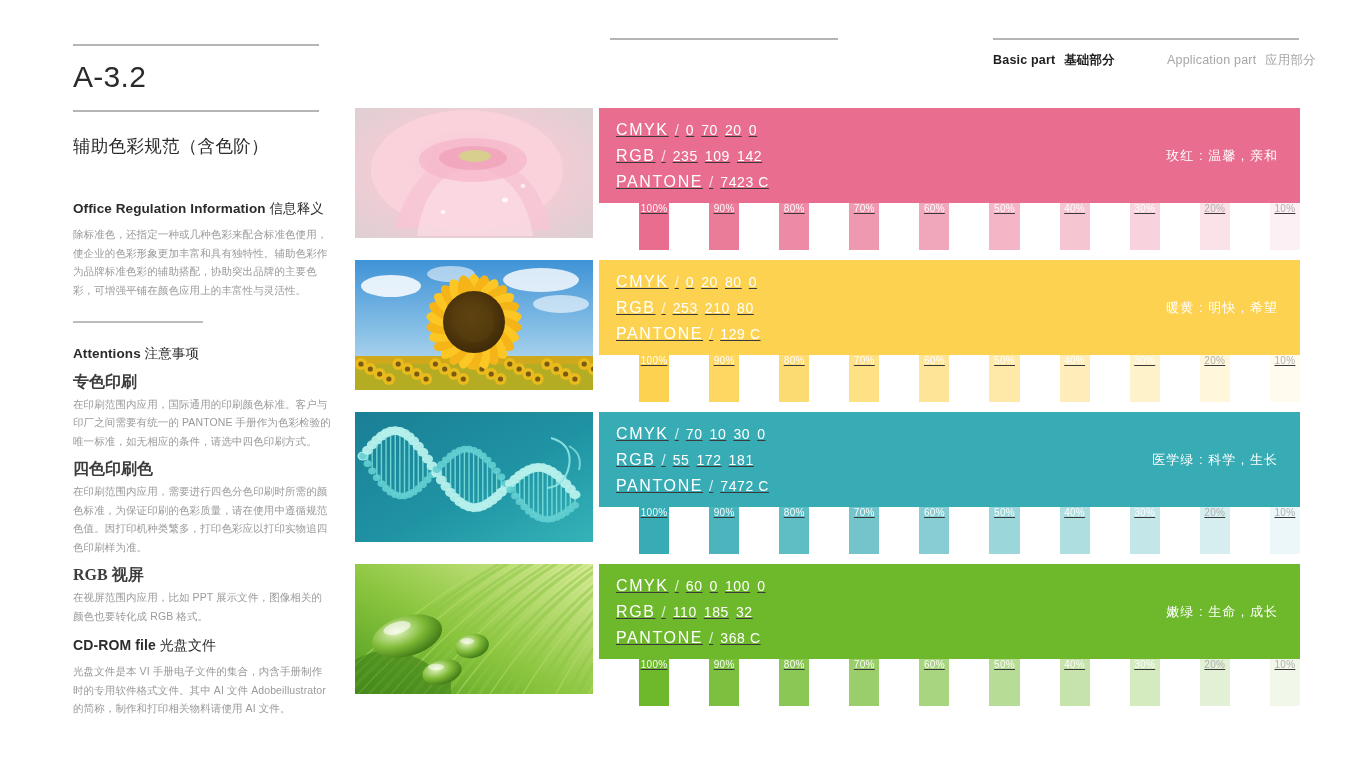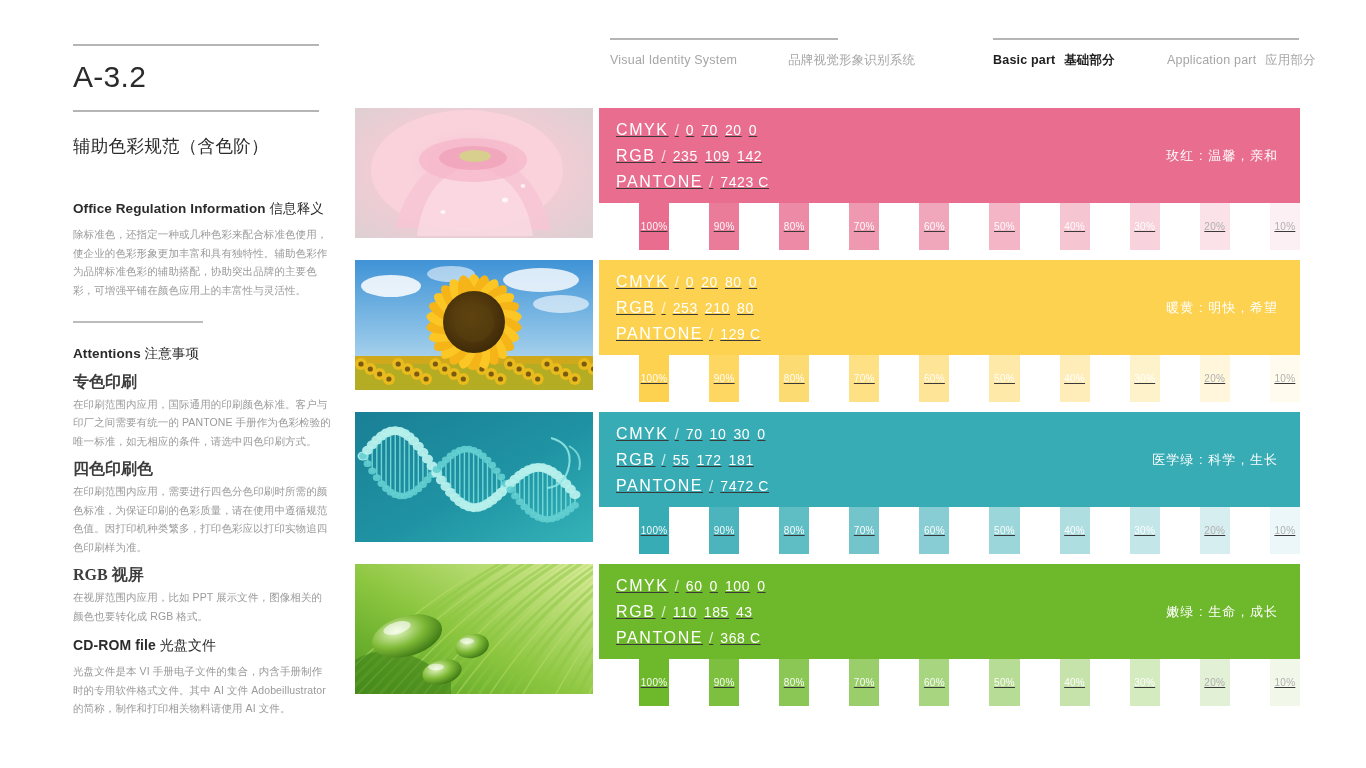--- a/index.html
+++ b/index.html
@@ -178,45 +178,35 @@
     white-space: nowrap;
   }
   .tints {
     display: flex;
     height: 47px;
     flex: 0 0 47px;
   }
   .tint {
     flex: 1 1 0;
     display: flex;
-    align-items: center;
     justify-content: center;
     font-size: 10px;
     letter-spacing: .3px;
     margin-left: 40px;
   }
 
   
   .art { position: absolute; inset: 0; }
 </style>
 </head>
 <body>
 
 <div class="header">
   <div class="hdr-group left">
     <div class="hdr-rule left"></div>
-    <div class="hdr-items">
-      <div class="hdr-item dim">
-        <span class="en">Visual Identity System</span>
-      </div>
-      <div class="hdr-gap-1"></div>
-      <div class="hdr-item dim">
-        <span class="cn">品牌视觉形象识别系统</span>
-      </div>
-    </div>
   </div>
 
   <div class="hdr-group right">
     <div class="hdr-rule right"></div>
     <div class="hdr-items">
       <div class="hdr-item active">
         <span class="en">Basic part</span>
         <span class="cn">基础部分</span>
       </div>
       <div class="hdr-gap-2"></div>
@@ -782,21 +772,21 @@
         <div class="panel-main" style="background: rgb(110, 185, 43);">
           <div class="specs">
             <div class="spec-line">
               <span class="spec-key">CMYK</span>
               <span class="spec-slash">/</span>
               <span class="spec-val"><span>60</span><span>0</span><span>100</span><span>0</span></span>
             </div>
             <div class="spec-line">
               <span class="spec-key">RGB</span>
               <span class="spec-slash">/</span>
-              <span class="spec-val"><span>110</span><span>185</span><span>43</span></span>
+              <span class="spec-val"><span>110</span><span>185</span><span>32</span></span>
             </div>
             <div class="spec-line">
               <span class="spec-key">PANTONE</span>
               <span class="spec-slash">/</span>
               <span class="spec-val"><span>368 C</span></span>
             </div>
           </div>
           <div class="meaning">嫩绿 : 生命 , 成长</div>
         </div>
         <div class="tints">

